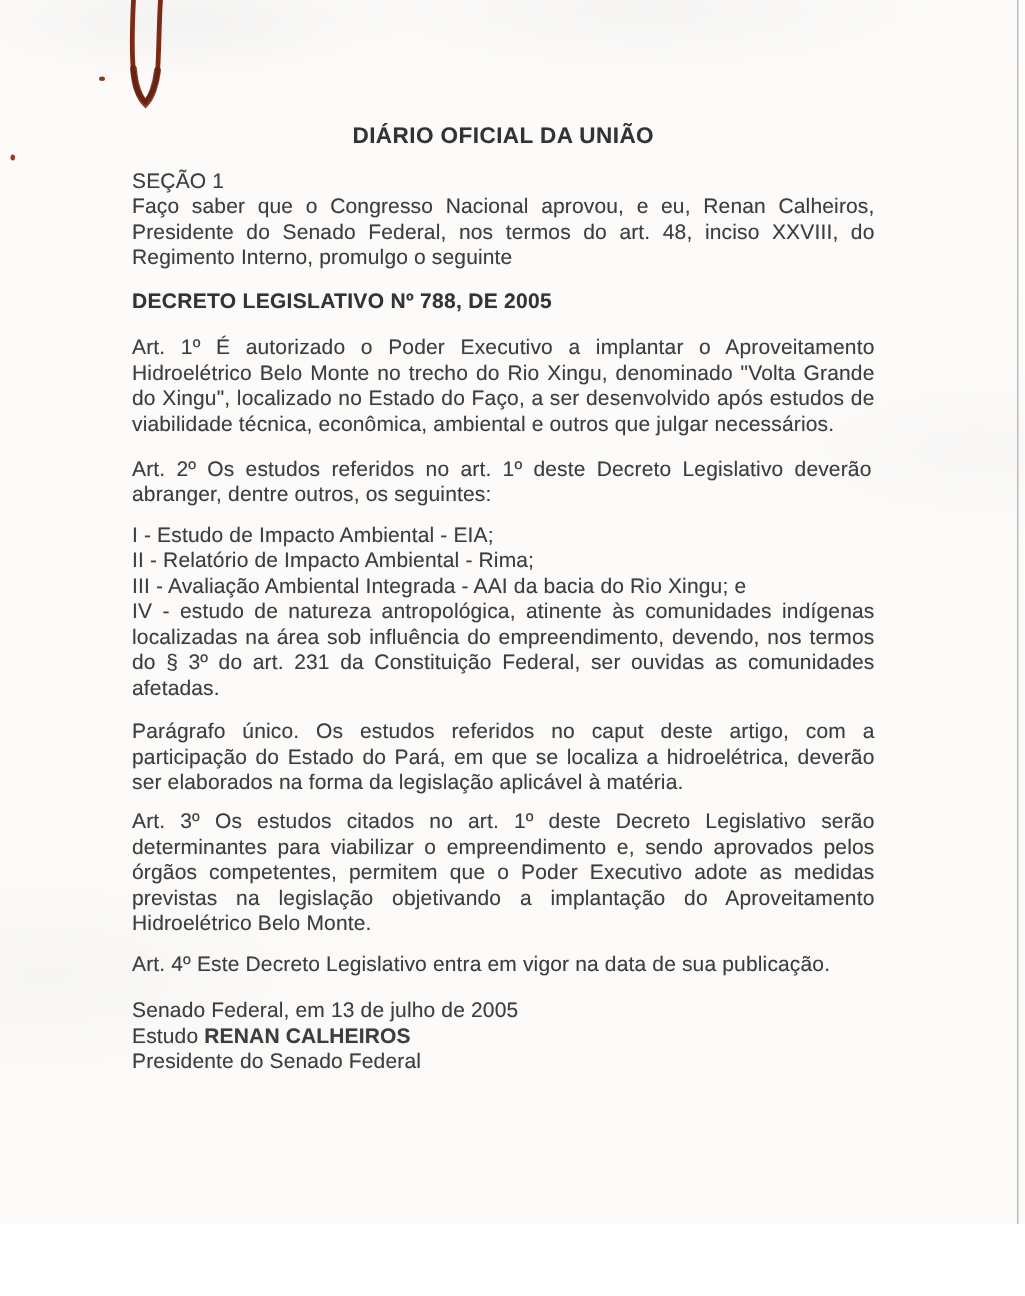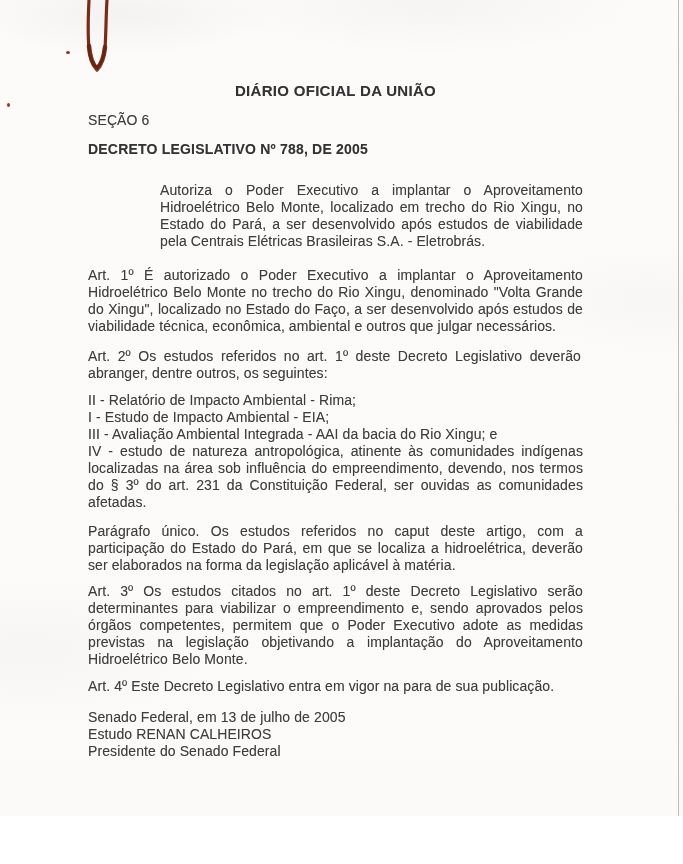--- a/index.html
+++ b/index.html
@@ -37,75 +37,75 @@
   h1.doc-title {
     font-size: 15px; line-height: 17px; font-weight: bold;
     text-align: center; margin: 0 0 13px 0; letter-spacing: 0.3px; color: #333;
   }
   .meta { margin: 0 0 12px 0; }
   .meta .line { margin: 0; }
   p { margin: 0; }
   .just { text-align: justify; }
   h2.decree-title {
     font-size: 14px; line-height: 17px; font-weight: bold;
-    margin: 0 0 24px 0; letter-spacing: 0.2px; color: #333;
+    margin: 0 0 14px 0; letter-spacing: 0.2px; color: #333;
   }
   .summary { margin: 0 0 17px 72px; }
   .enacting { margin: 0 0 16px 0; }
   .art-1 { margin: 0 0 13px 0; }
   .art-2 { margin: 0 2px 10px 0; }
   .items { margin: 0 0 12px 0; }
   .sole { margin: 0 0 9px 0; }
   .art-3 { margin: 0 0 10px 0; }
   .art-4 { margin: 0 0 14px 0; }
   .signature .line { margin: 0; }
-  .signer-name { font-weight: normal; }
+  .signer-name { font-weight: bold; }
 </style>
 </head>
 <body>
 
 <div class="page">
 
   <svg class="stain" width="34" height="76" viewBox="0 0 34 76">
     <path d="M7,0 C6,20 6,38 7,48 C8,59 11,65 15,68 C19,64 22,56 23,48 C24,36 24,14 25,0" fill="none" stroke-width="3.2" stroke-linecap="round" stroke="#7b2b15"></path>
     <path d="M7,46 C8,58 11,65 15,69 C19,65 22,56 23,47" fill="none" stroke-width="4.6" stroke-linecap="round" opacity="0.85" stroke="#69220f"></path>
   </svg>
   <div class="speck speck-1"></div>
   <div class="speck speck-2"></div>
   <div class="scan-edge"></div>
 
   <div class="content">
 
     <h1 class="doc-title">DIÁRIO OFICIAL DA UNIÃO</h1>
 
     <div class="meta">
-      <p class="line">SEÇÃO 6</p>
+      <p class="line">SEÇÃO 1</p>
+      <p class="just">Faço saber que o Congresso Nacional aprovou, e eu, Renan Calheiros, Presidente do Senado Federal, nos termos do art. 48, inciso XXVIII, do Regimento Interno, promulgo o seguinte</p>
     </div>
 
     <h2 class="decree-title">DECRETO LEGISLATIVO Nº 788, DE 2005</h2>
 
-    <p class="summary just">Autoriza o Poder Executivo a implantar o Aproveitamento Hidroelétrico Belo Monte, localizado em trecho do Rio Xingu, no Estado do Pará, a ser desenvolvido após estudos de viabilidade pela Centrais Elétricas Brasileiras S.A. - Eletrobrás.</p>
 
 
     <p class="art-1 just">Art. 1º É autorizado o Poder Executivo a implantar o Aproveitamento Hidroelétrico Belo Monte no trecho do Rio Xingu, denominado "Volta Grande do Xingu", localizado no Estado do Faço, a ser desenvolvido após estudos de viabilidade técnica, econômica, ambiental e outros que julgar necessários.</p>
 
     <p class="art-2 just">Art. 2º Os estudos referidos no art. 1º deste Decreto Legislativo deverão abranger, dentre outros, os seguintes:</p>
 
     <div class="items">
+      <p class="just">I - Estudo de Impacto Ambiental - EIA;</p>
       <p class="just">II - Relatório de Impacto Ambiental - Rima;</p>
-      <p class="just">I - Estudo de Impacto Ambiental - EIA;</p>
       <p class="just">III - Avaliação Ambiental Integrada - AAI da bacia do Rio Xingu; e</p>
       <p class="just">IV - estudo de natureza antropológica, atinente às comunidades indígenas localizadas na área sob influência do empreendimento, devendo, nos termos do § 3º do art. 231 da Constituição Federal, ser ouvidas as comunidades afetadas.</p>
     </div>
 
     <p class="sole just">Parágrafo único. Os estudos referidos no caput deste artigo, com a participação do Estado do Pará, em que se localiza a hidroelétrica, deverão ser elaborados na forma da legislação aplicável à matéria.</p>
 
     <p class="art-3 just">Art. 3º Os estudos citados no art. 1º deste Decreto Legislativo serão determinantes para viabilizar o empreendimento e, sendo aprovados pelos órgãos competentes, permitem que o Poder Executivo adote as medidas previstas na legislação objetivando a implantação do Aproveitamento Hidroelétrico Belo Monte.</p>
 
-    <p class="art-4">Art. 4º Este Decreto Legislativo entra em vigor na para de sua publicação.</p>
+    <p class="art-4">Art. 4º Este Decreto Legislativo entra em vigor na data de sua publicação.</p>
 
     <div class="signature">
       <p class="line">Senado Federal, em 13 de julho de 2005</p>
       <p class="line"><span>Estudo </span><span class="signer-name">RENAN CALHEIROS</span></p>
       <p class="line">Presidente do Senado Federal</p>
     </div>
 
   </div>
 </div>
 

